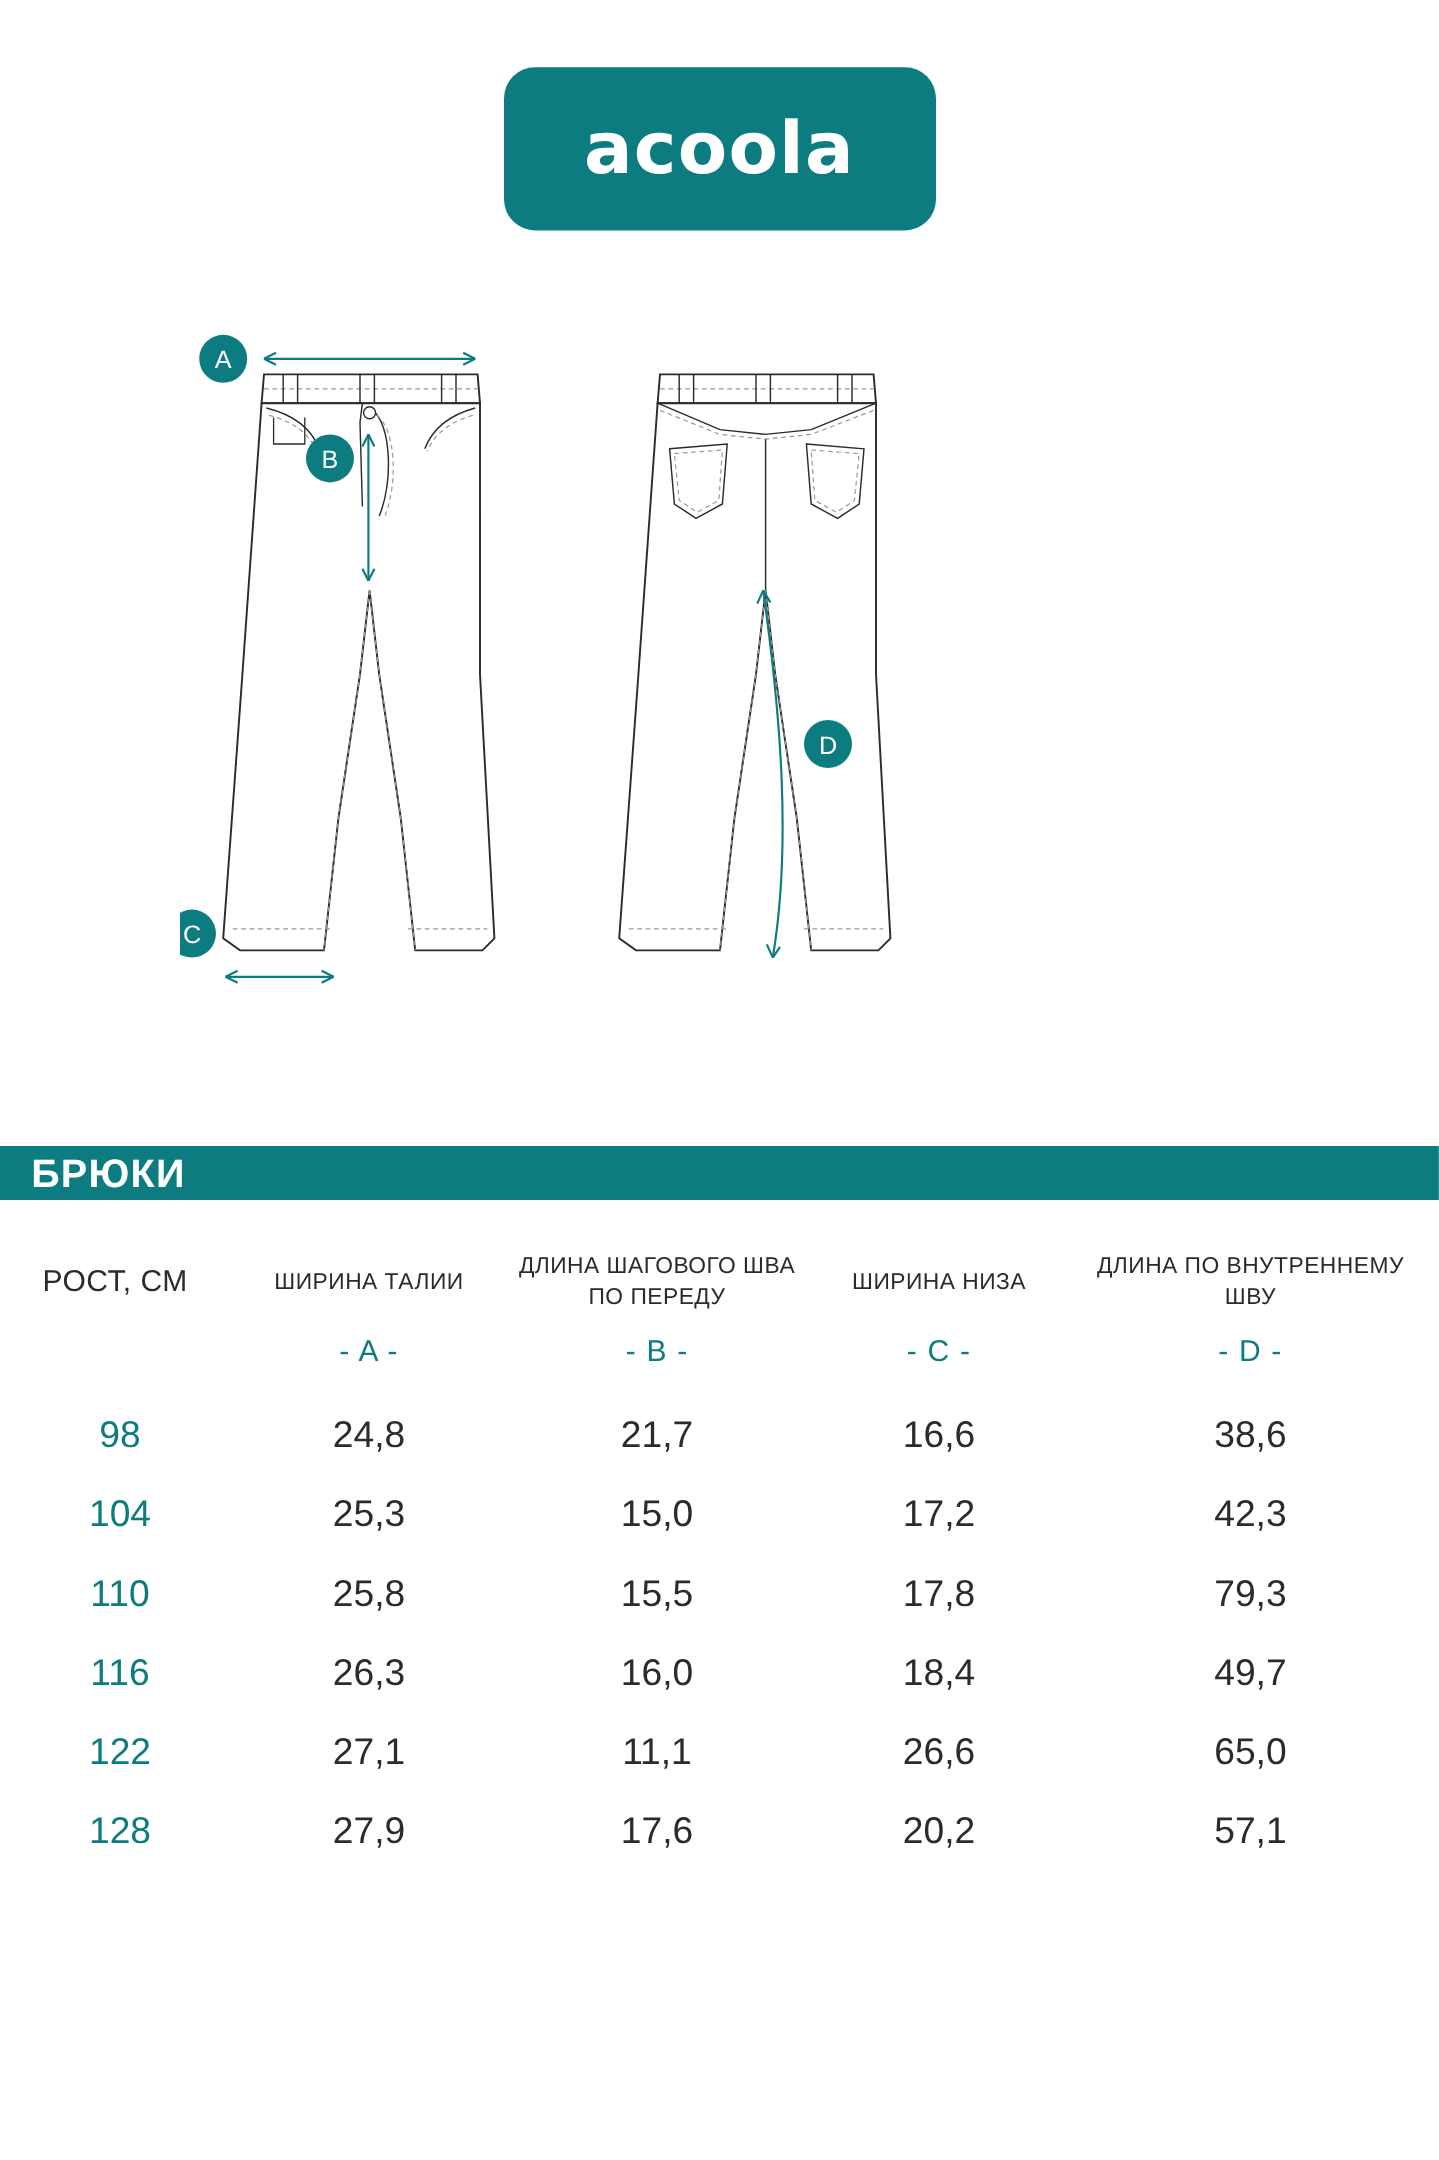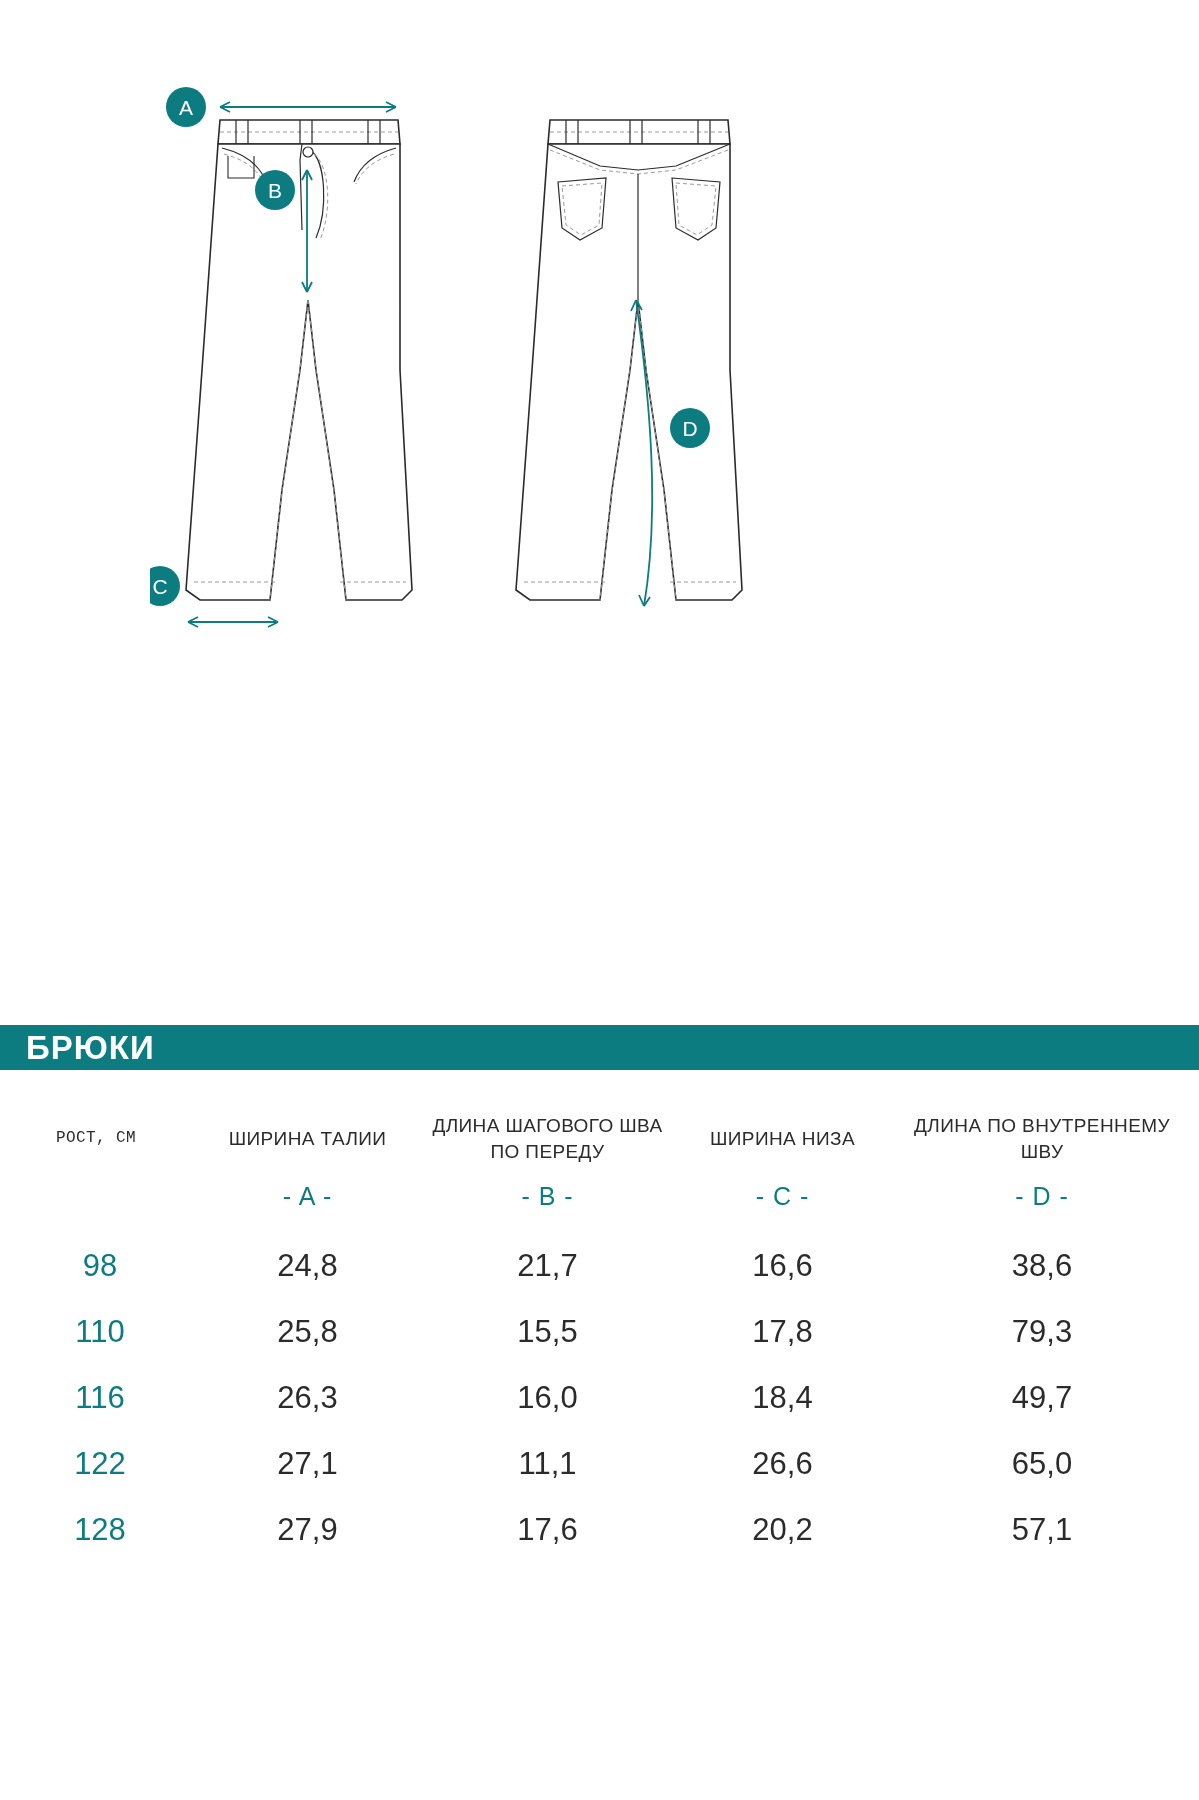--- a/index.html
+++ b/index.html
@@ -104,24 +104,23 @@
 
   thead th {
     font-size: 19px;
     font-weight: normal;
     color: #2b2b2b;
     letter-spacing: 0.4px;
     padding: 26px 8px 4px 8px;
     line-height: 1.35;
   }
   thead th.first-col {
-    font-size: 16px;
+    font-size: 25px;
     color: #2b2b2b;
     padding-left: 0;
-    font-family: Liberation Mono, monospace;
   }
   tr.letters td {
     color: #0c7c80;
     font-size: 25px;
     padding: 14px 0 22px 0;
     letter-spacing: 1px;
   }
   tbody tr.data-row td {
     font-size: 31px;
     color: #2b2b2b;
@@ -130,20 +129,25 @@
   }
   tbody tr.data-row td.size-cell {
     color: #0c7c80;
   }
 </style>
 </head>
 <body>
 
 <div class="page">
 
+  <div class="logo-wrap">
+    <div class="logo-box">
+      <span class="logo-text">acoola</span>
+    </div>
+  </div>
 
   <div class="illus">
     <svg width="900" height="600" viewBox="0 0 900 600" xmlns="http://www.w3.org/2000/svg">
       <g fill="none" stroke="#2b2b2b" stroke-width="1.6">
 
         <g>
 
           <path d="M70 50 L248 50 L250 74 L68 74 Z" fill="#ffffff"></path>
           <path d="M70 62 L248 62" stroke="#9a9a9a" stroke-width="1" stroke-dasharray="4 3"></path>
 
@@ -268,20 +272,27 @@
       </thead>
       <tbody>
         <tr class="data-row">
           <td class="size-cell">98</td>
           <td>24,8</td>
           <td>21,7</td>
           <td>16,6</td>
           <td>38,6</td>
         </tr>
         <tr class="data-row">
+          <td class="size-cell">104</td>
+          <td>25,3</td>
+          <td>15,0</td>
+          <td>17,2</td>
+          <td>42,3</td>
+        </tr>
+        <tr class="data-row">
           <td class="size-cell">110</td>
           <td>25,8</td>
           <td>15,5</td>
           <td>17,8</td>
           <td>79,3</td>
         </tr>
         <tr class="data-row">
           <td class="size-cell">116</td>
           <td>26,3</td>
           <td>16,0</td>

